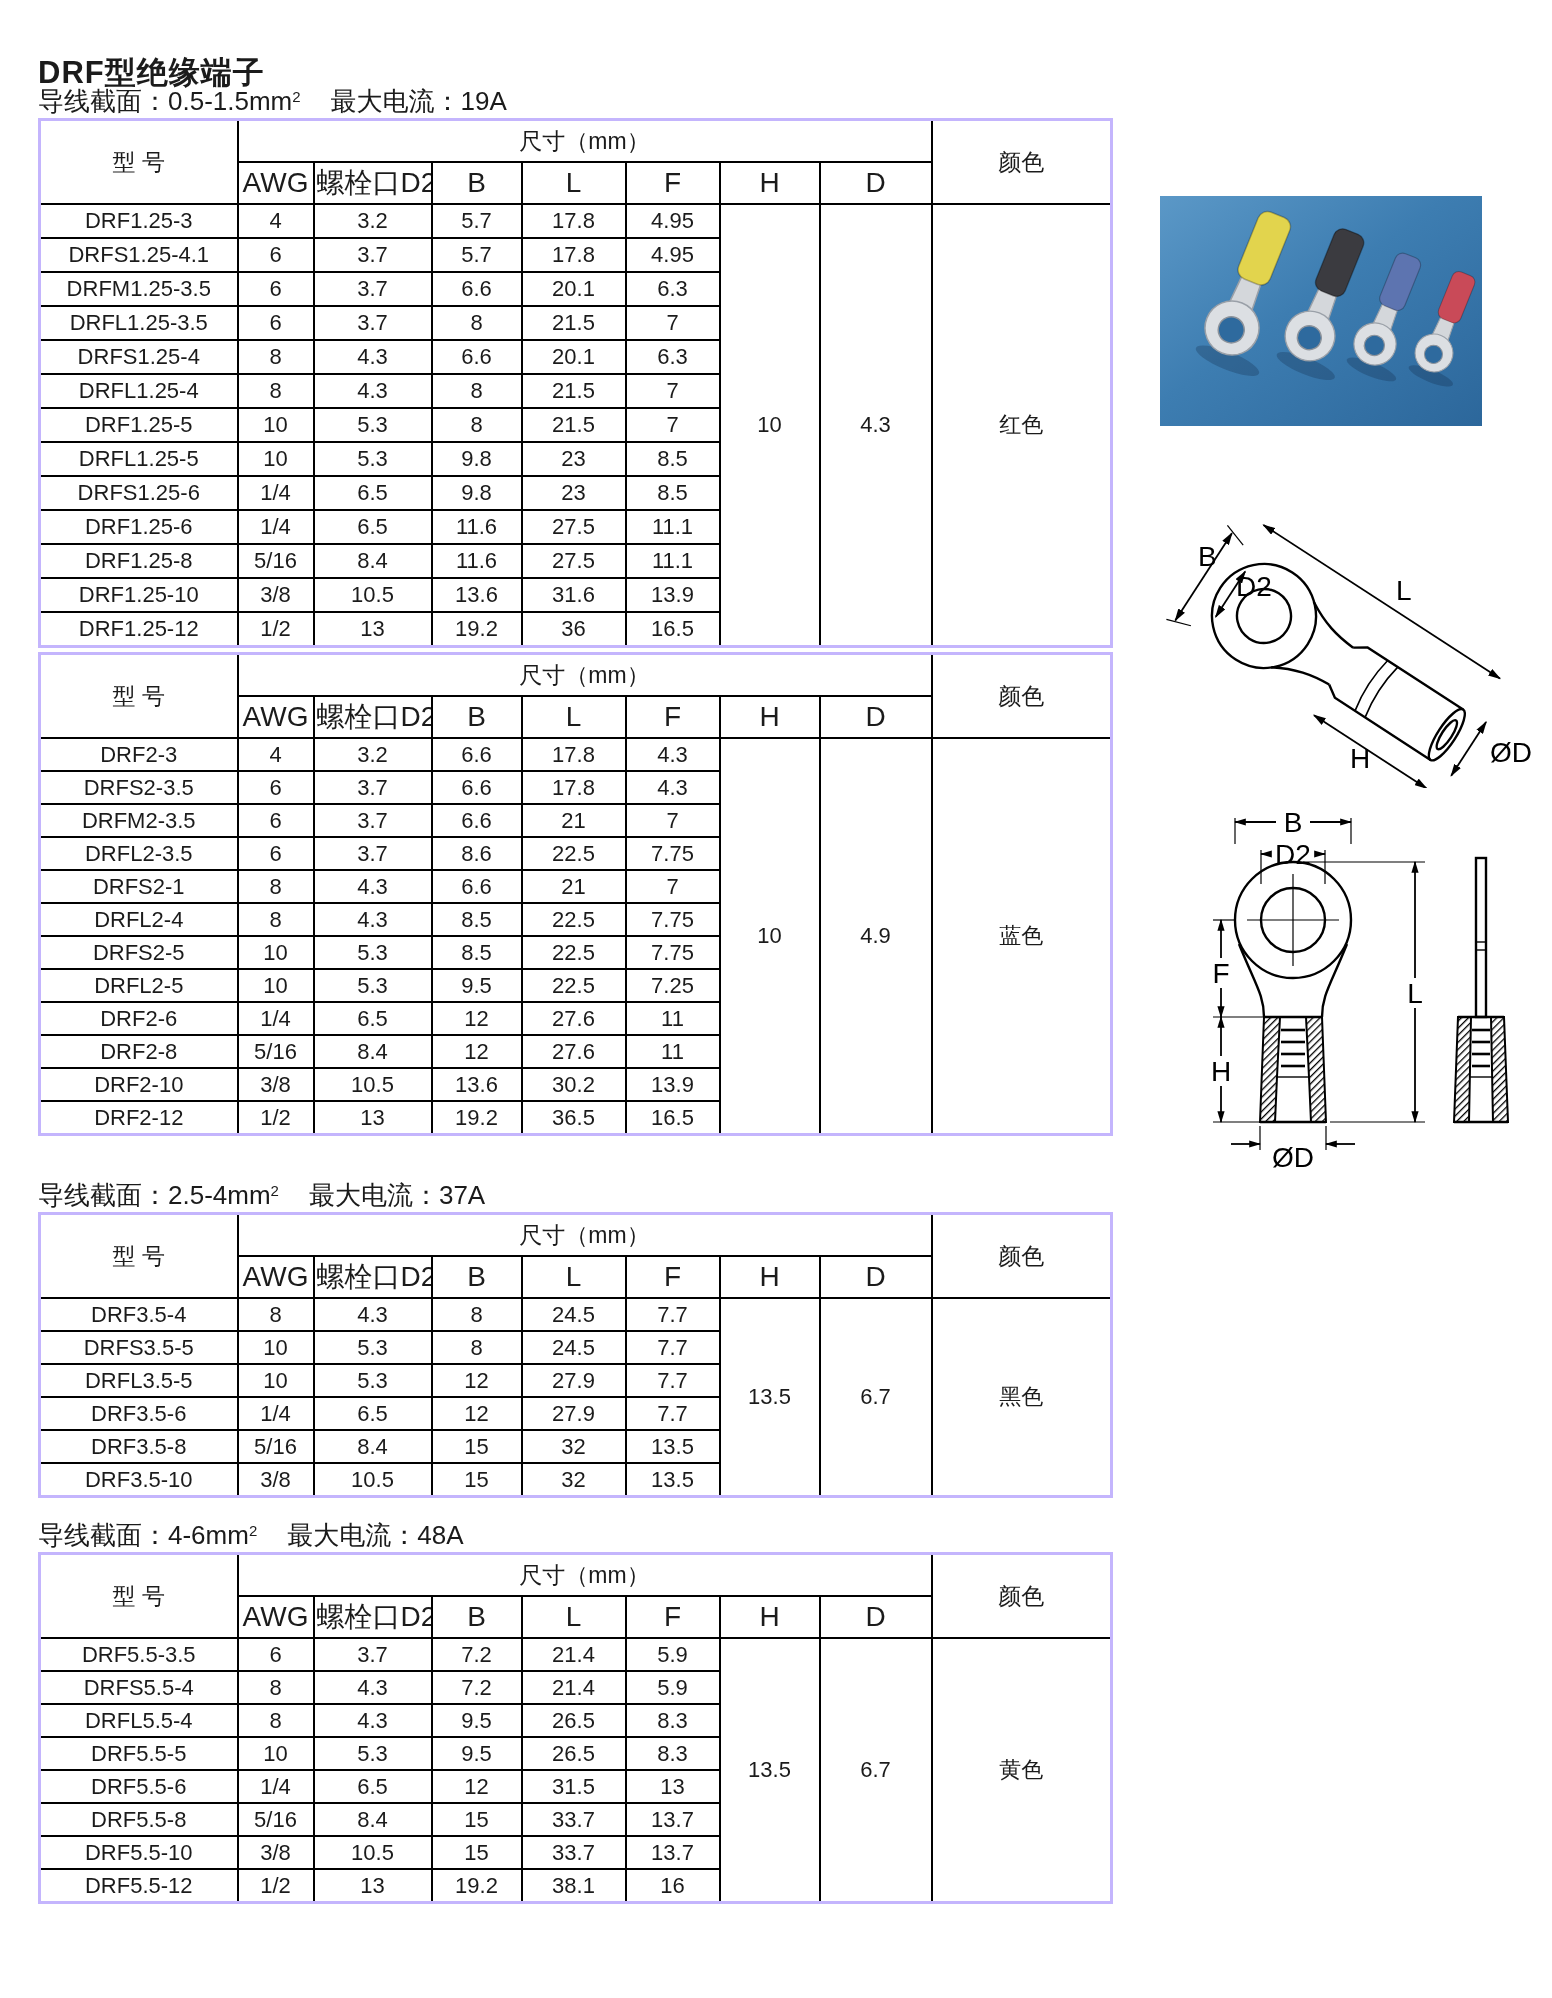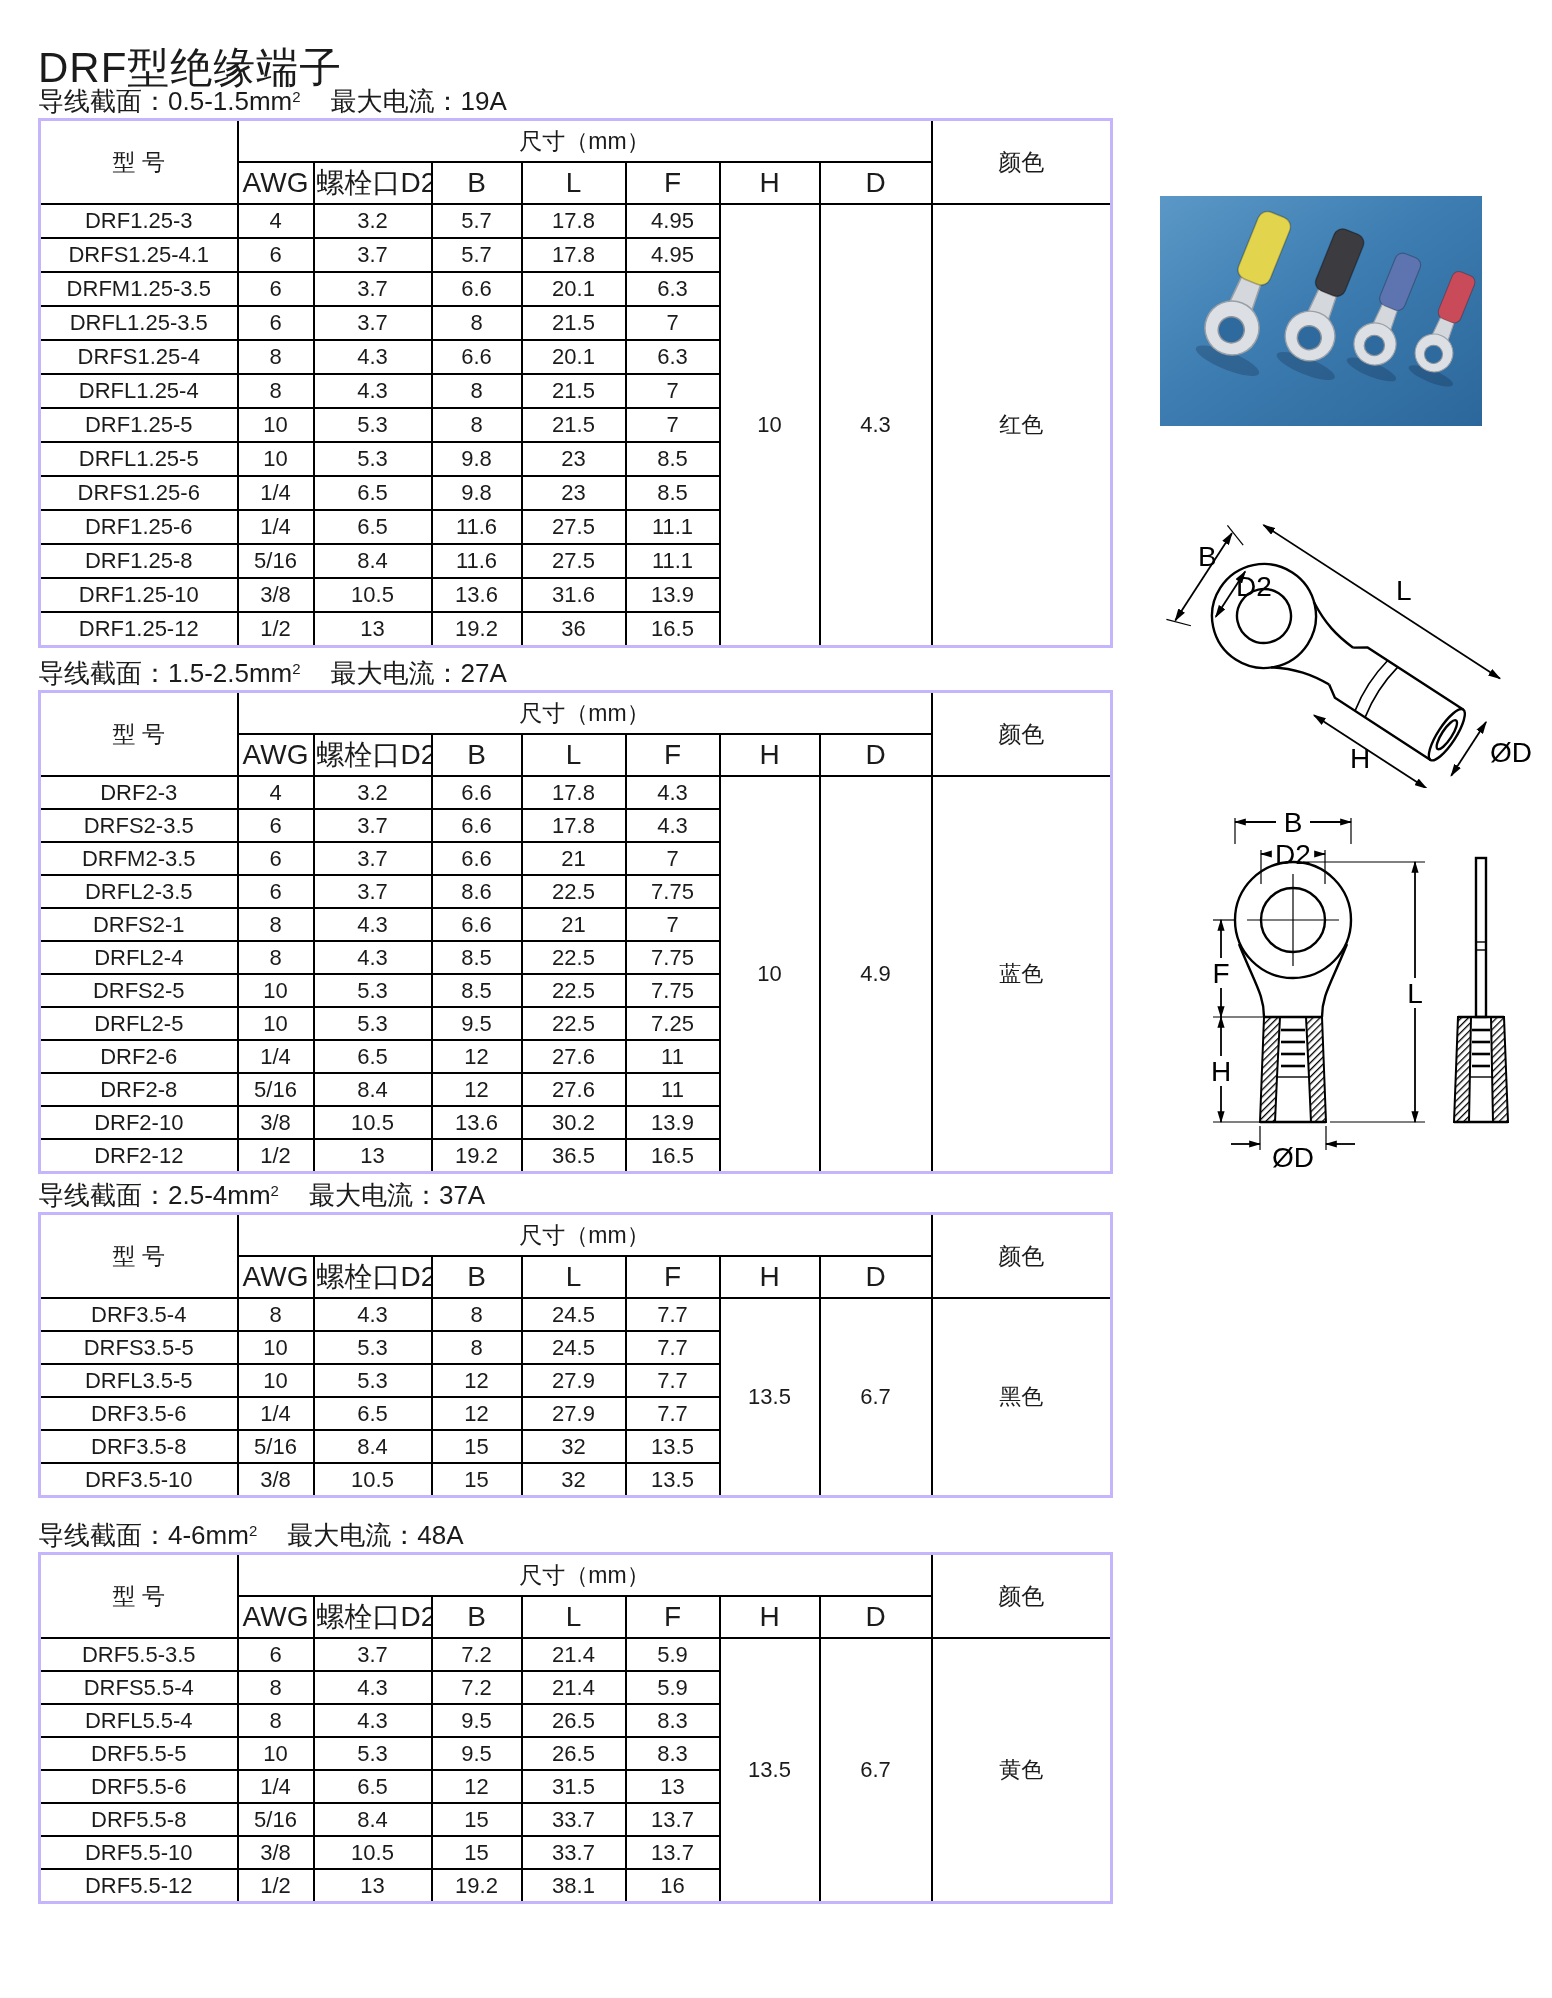--- a/index.html
+++ b/index.html
@@ -1,18 +1,18 @@
 <!DOCTYPE html>
 <html><head>
 <meta charset="utf-8">
 <style>
   html,body{margin:0;padding:0;background:#e8e8e8;}
   .page{position:relative;width:1552px;height:1998px;background:#ffffff;margin:0 auto;
         font-family:"Liberation Sans","DejaVu Sans",sans-serif;color:#1b1b1b;overflow:hidden;}
-  .page-title{position:absolute;left:38px;top:40px;font-size:42px;letter-spacing:1px;}
+  .page-title{position:absolute;left:38px;top:52px;font-size:31px;letter-spacing:1px;font-weight:bold;}
   .section{position:absolute;left:38px;}
   .section-title{font-size:26px;height:38px;line-height:34px;white-space:nowrap;}
   .section-title sup{font-size:15px;vertical-align:8px;}
   .section-title .cur{margin-left:30px;}
   table.spec{border-collapse:collapse;table-layout:fixed;width:1072px;background:#fff;}
   table.spec th,table.spec td{border:2px solid #000;padding:0 2px;text-align:center;
         font-size:22px;font-weight:normal;overflow:hidden;white-space:nowrap;}
   table.spec{border:3px solid #c4b5fd;}
   tr.hr1 th{height:40px;font-size:23px;}
   tr.hr2 th{height:40px;font-size:28px;}
@@ -168,23 +168,20 @@
             <td class="num">13</td>
             <td class="num">19.2</td>
             <td class="num">36</td>
             <td class="num">16.5</td>
           </tr>
         </tbody>
     </table>
   </div>
 
   <div class="section" style="top:652px">
-    <div class="section-title">
-      <span>导线截面：</span><span>1.5-2.5mm</span><sup>2</sup><span class="cur"><span>最大电流：</span><span>27A</span></span>
-    </div>
     <table class="spec rh31">
       <colgroup>
           <col style="width:198px">
           <col style="width:76px">
           <col style="width:118px">
           <col style="width:90px">
           <col style="width:104px">
           <col style="width:94px">
           <col style="width:100px">
           <col style="width:112px">

